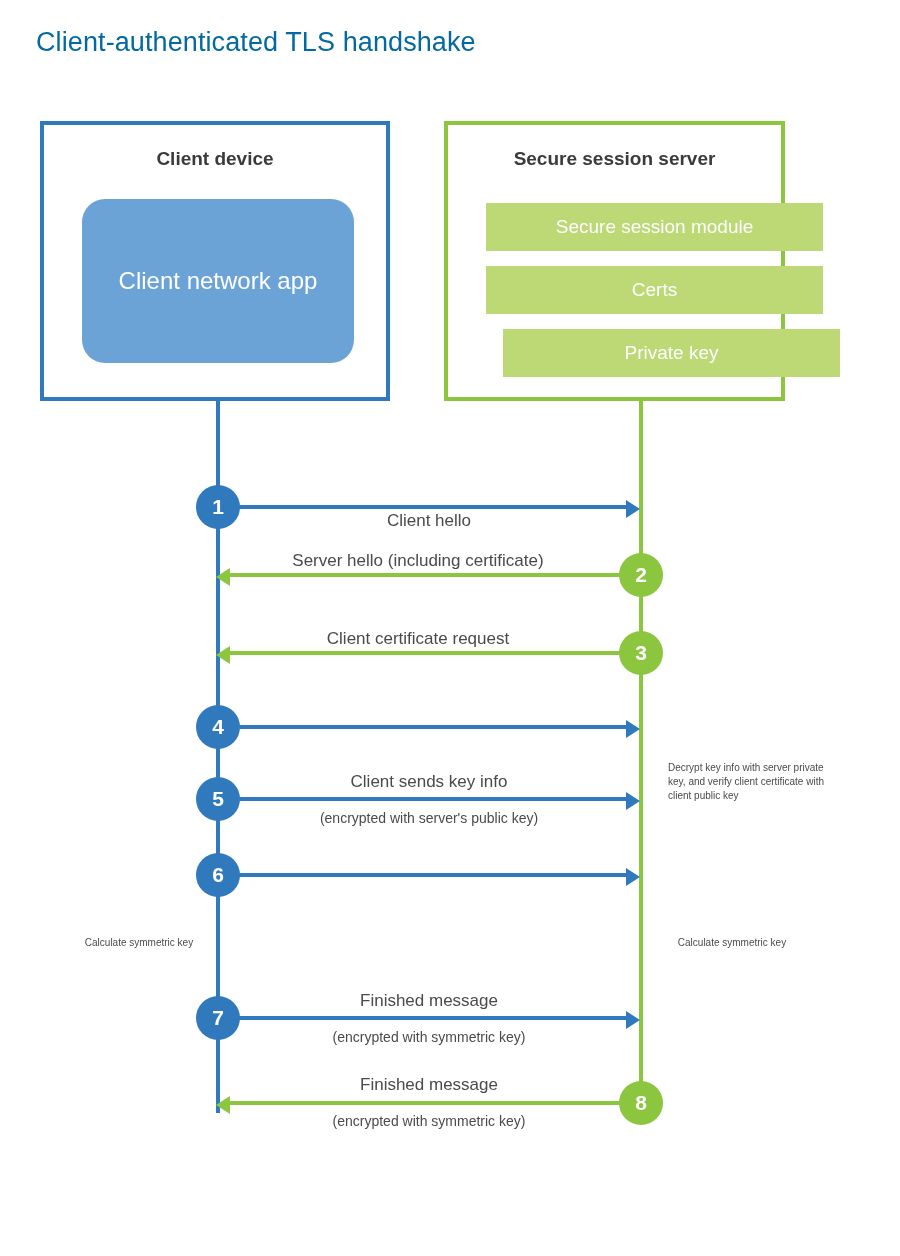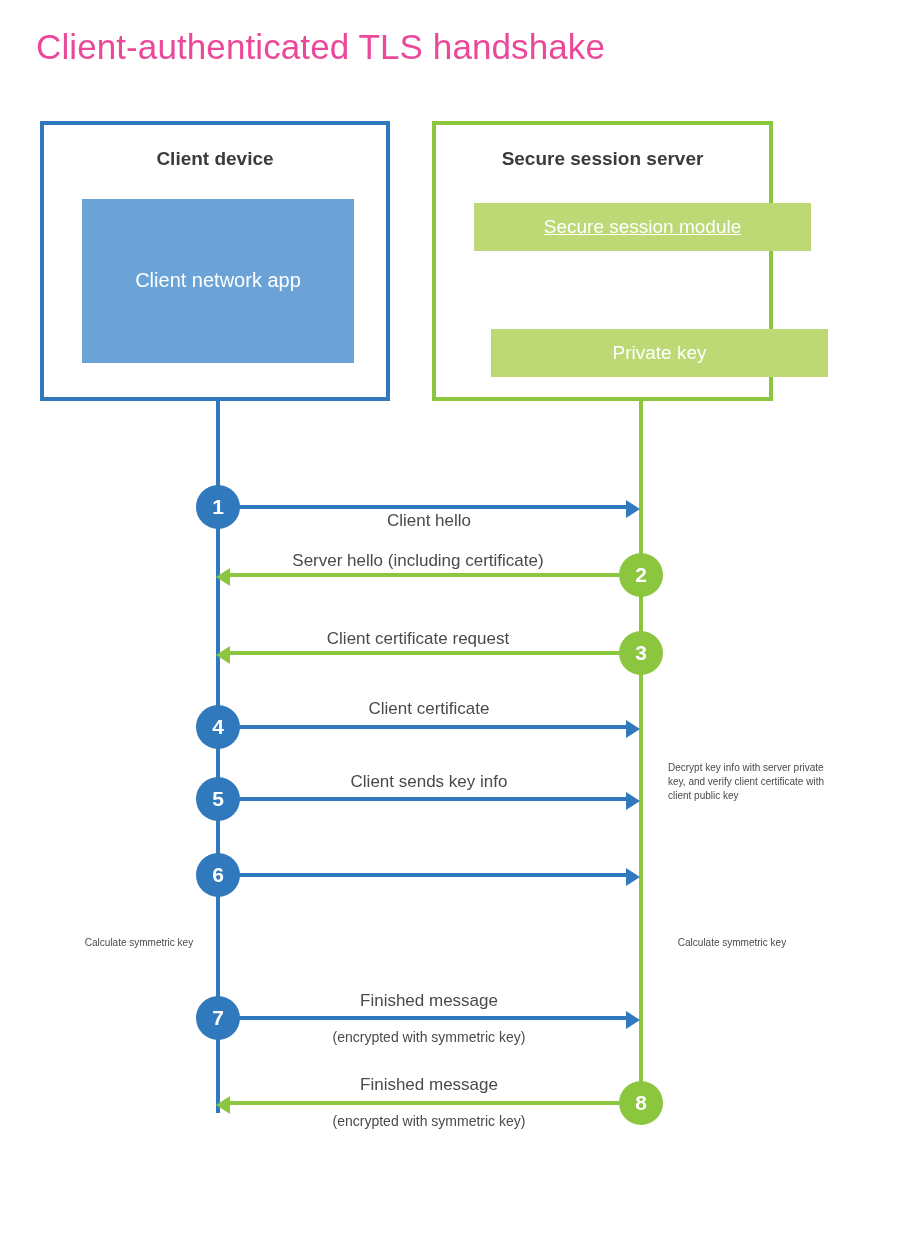--- a/index.html
+++ b/index.html
@@ -17,41 +17,41 @@
     width: 900px;
     height: 1256px;
     overflow: hidden;
     background: #ffffff;
   }
   
   .page-title {
     position: absolute;
     left: 36px;
     top: 27px;
-    font-size: 35px;
+    font-size: 27px;
     font-weight: 400;
-    color: #ec4899;
+    color: #0369a1;
     letter-spacing: 0.1px;
     white-space: nowrap;
   }
   
   .party-box {
     position: absolute;
     background: #ffffff;
     box-sizing: border-box;
   }
   #client-box {
     left: 40px;
     top: 121px;
     width: 350px;
     height: 280px;
     border: 4px solid #3179bd;
   }
   #server-box {
-    left: 432px;
+    left: 444px;
     top: 121px;
     width: 341px;
     height: 280px;
     border: 4px solid #8cc63e;
   }
   .party-title {
     position: absolute;
     left: 0;
     right: 0;
     top: 23px;
@@ -62,45 +62,46 @@
   }
   
   .app-block {
     position: absolute;
     left: 38px;
     top: 74px;
     width: 272px;
     height: 164px;
     background: #6ba3d6;
     color: #ffffff;
-    font-size: 20px;
+    font-size: 24px;
     display: flex;
     align-items: center;
     justify-content: center;
     text-align: center;
     line-height: 1.28;
     padding: 0 10px;
     box-sizing: border-box;
+    border-radius: 23px;
   }
   
   .server-bar {
     position: absolute;
     left: 38px;
     width: 337px;
     height: 48px;
     background: #bcd975;
     color: #ffffff;
     font-size: 19px;
     display: flex;
     align-items: center;
     justify-content: center;
     text-align: center;
     box-sizing: border-box;
   }
-  .server-bar.b0 { top: 78px; text-decoration: underline; }
+  .server-bar.b0 { top: 78px; }
   .server-bar.b1 { top: 141px; }
   .server-bar.b2 { top: 204px; margin-left: 17px; }
   
   .lifeline {
     position: absolute;
     width: 4px;
   }
   #client-lifeline {
     left: 216px;
     top: 401px;
@@ -177,20 +178,21 @@
   <div class="page-title">Client-authenticated TLS handshake</div>
 
   <div class="party-box" id="client-box">
     <div class="party-title">Client device</div>
     <div class="app-block">Client network app</div>
   </div>
 
   <div class="party-box" id="server-box">
     <div class="party-title">Secure session server</div>
     <div class="server-bar b0">Secure session module</div>
+    <div class="server-bar b1">Certs</div>
     <div class="server-bar b2">Private key</div>
   </div>
 
   <div class="lifeline" id="client-lifeline"></div>
   <div class="lifeline" id="server-lifeline"></div>
 
   <div class="msg-label" style="left:218px; top:479px; width:422px;margin-top:32px;">Client hello</div>
   <div class="msg-line blue" style="left:218px; top:505px; width:410px;"></div>
   <div class="arrowhead right blue" style="left:626px; top:500px;"></div>
   <div class="step-badge blue" style="left:196px; top:485px;">1</div>
@@ -198,29 +200,29 @@
   <div class="msg-label" style="left:218px; top:551px; width:400px;">Server hello (including certificate)</div>
   <div class="msg-line green" style="left:230px; top:573px; width:411px;"></div>
   <div class="arrowhead left green" style="left:216px; top:568px;"></div>
   <div class="step-badge green" style="left:619px; top:553px;">2</div>
 
   <div class="msg-label" style="left:218px; top:629px; width:400px;">Client certificate request</div>
   <div class="msg-line green" style="left:230px; top:651px; width:411px;"></div>
   <div class="arrowhead left green" style="left:216px; top:646px;"></div>
   <div class="step-badge green" style="left:619px; top:631px;">3</div>
 
-  <div class="msg-label" style="left:218px; top:699px; width:422px;">Client certificate</div>
   <div class="msg-line blue" style="left:218px; top:725px; width:410px;"></div>
   <div class="arrowhead right blue" style="left:626px; top:720px;"></div>
   <div class="step-badge blue" style="left:196px; top:705px;">4</div>
 
   <div class="msg-label" style="left:218px; top:772px; width:422px;">Client sends key info</div>
   <div class="msg-line blue" style="left:218px; top:797px; width:410px;"></div>
   <div class="arrowhead right blue" style="left:626px; top:792px;"></div>
   <div class="step-badge blue" style="left:196px; top:777px;">5</div>
+  <div class="msg-sublabel" style="left:218px; top:810px; width:422px;">(encrypted with server's public key)</div>
 
   <div class="msg-line blue" style="left:218px; top:873px; width:410px;"></div>
   <div class="arrowhead right blue" style="left:626px; top:868px;"></div>
   <div class="step-badge blue" style="left:196px; top:853px;">6</div>
 
   <div class="msg-label" style="left:218px; top:991px; width:422px;">Finished message</div>
   <div class="msg-line blue" style="left:218px; top:1016px; width:410px;"></div>
   <div class="arrowhead right blue" style="left:626px; top:1011px;"></div>
   <div class="step-badge blue" style="left:196px; top:996px;">7</div>
   <div class="msg-sublabel" style="left:218px; top:1029px; width:422px;">(encrypted with symmetric key)</div>

